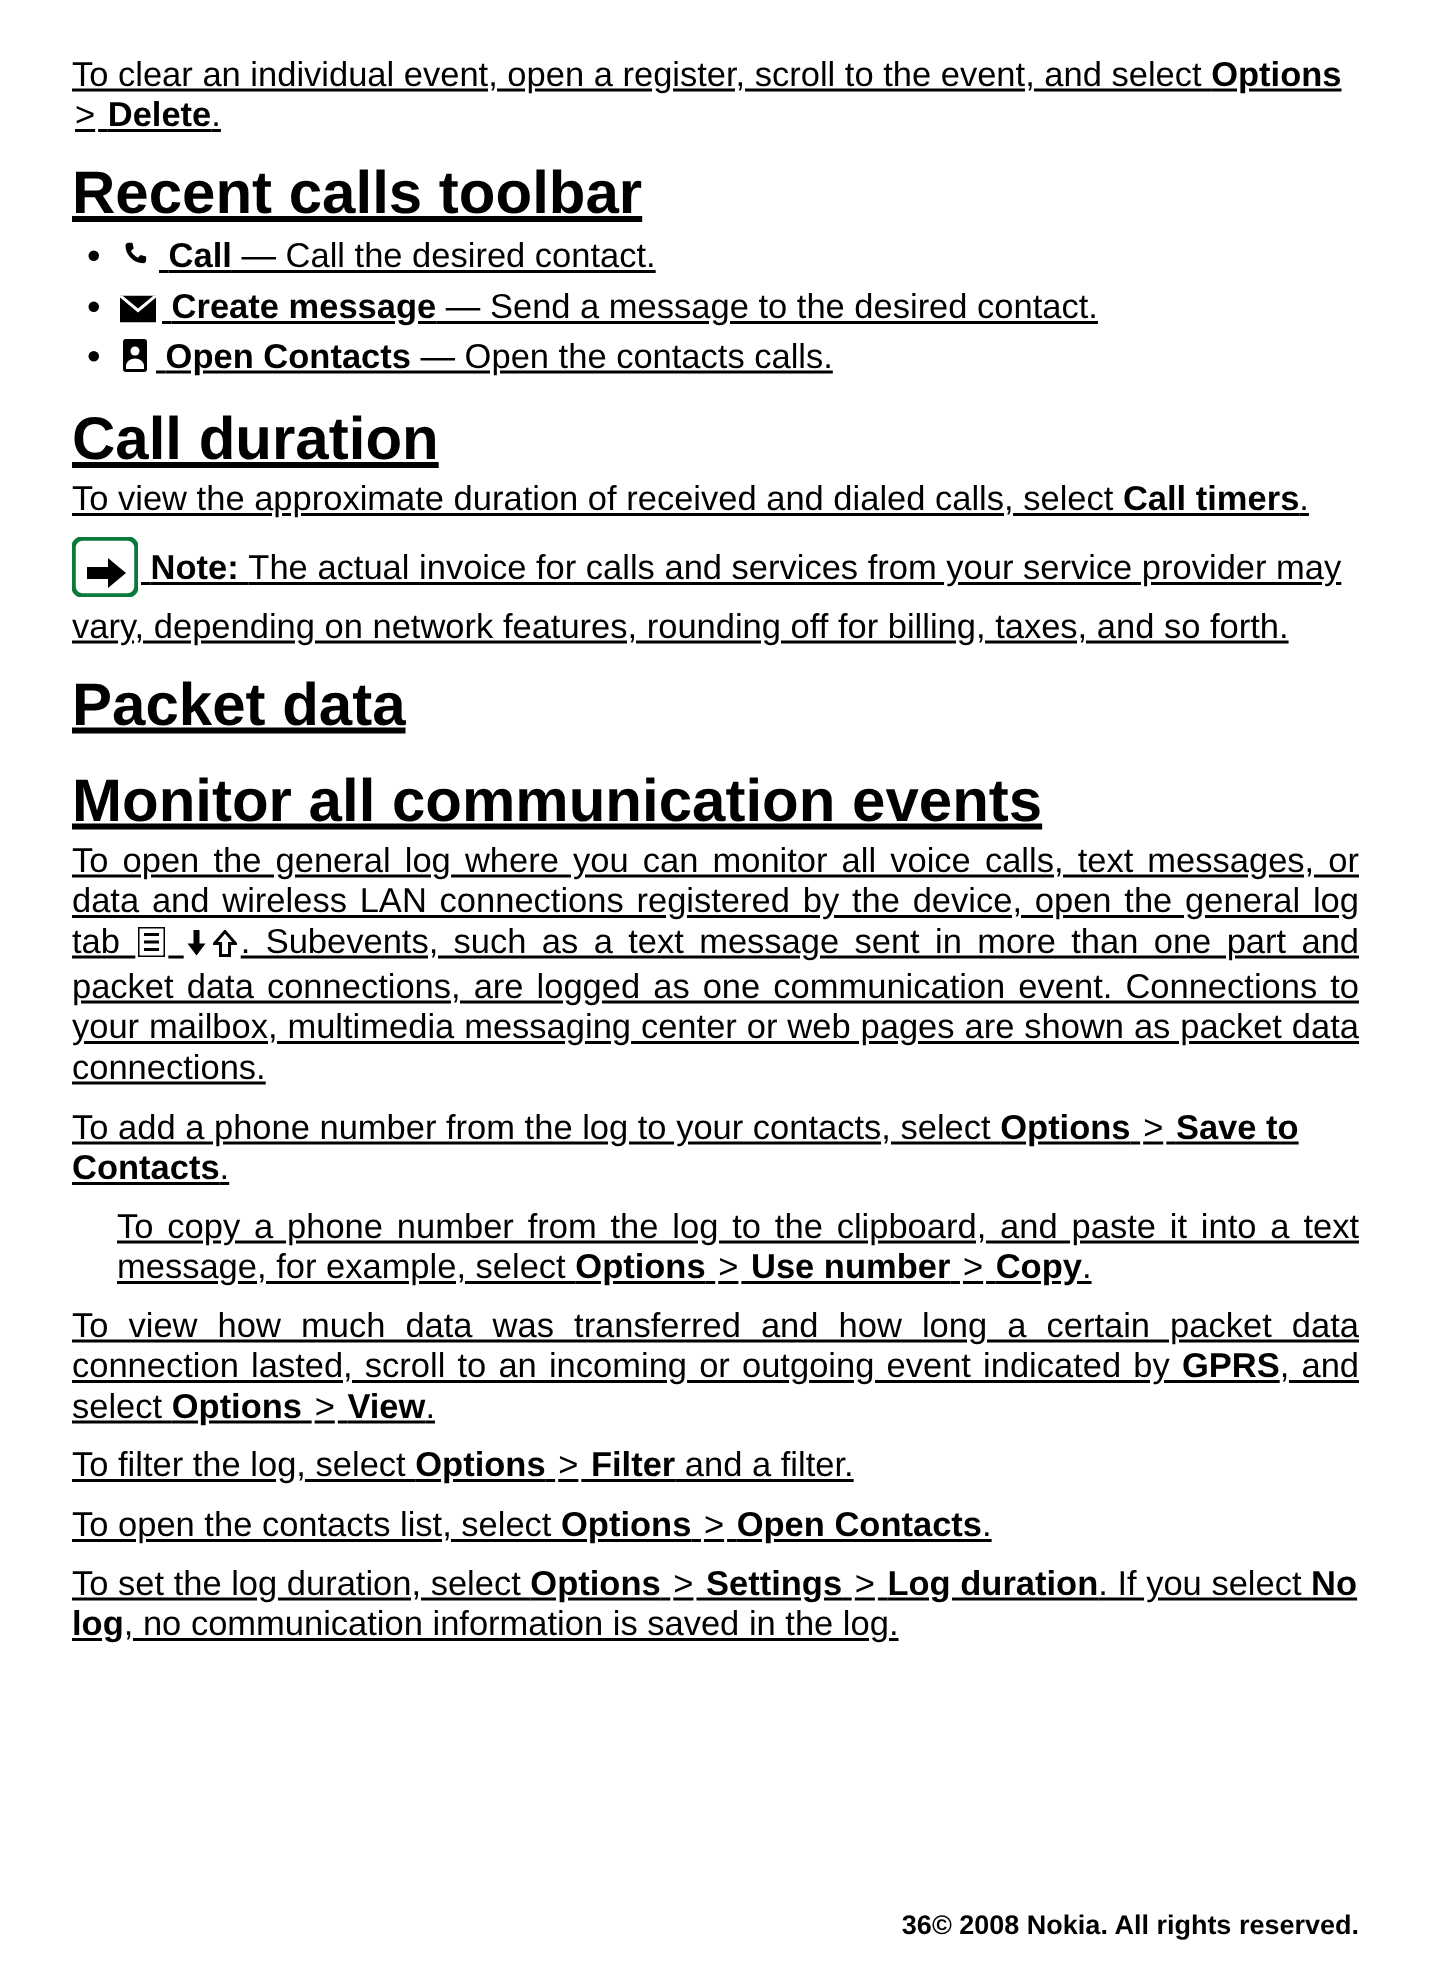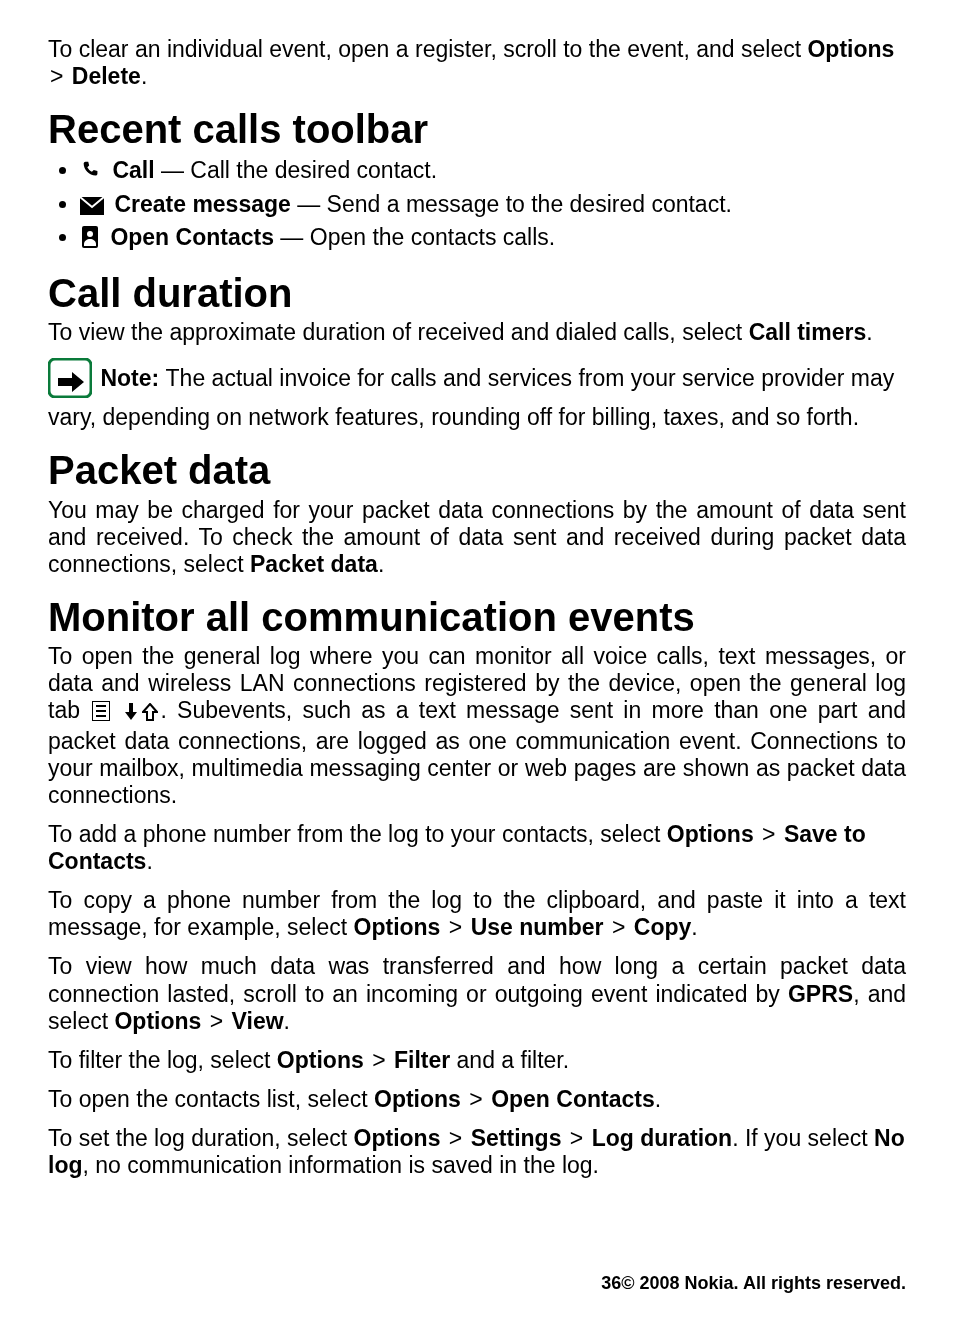--- a/index.html
+++ b/index.html
@@ -10,20 +10,21 @@
     font-family: Arial, Helvetica, sans-serif;
   }
   .page {
     width: 954px;
     height: 1322px;
     box-sizing: border-box;
     padding: 36px 48px 26px 48px;
     position: relative;
     font-size: 23px;
     line-height: 1.18;
+    text-decoration: underline;
   }
   p { margin: 0 0 12px 0; }
   .h2 {
     font-weight: bold;
     font-size: 40px;
     margin: 16px 0 2px 0;
   }
   .b { font-weight: bold; }
   .gt { padding: 0 2px; }
   ul.bullets {
@@ -115,24 +116,20 @@
     <span class="note-icon">
       <svg width="44" height="40" viewBox="0 0 44 40">
         <rect x="1" y="1" width="42" height="38" rx="6" fill="none" stroke="#0a7a3a" stroke-width="3"></rect>
         <path d="M10 20h14v-6l12 10-12 10v-6H10z" fill="#000"></path>
       </svg>
     </span>
     <span class="b">Note: </span><span> The actual invoice for calls and services from your service provider may vary, depending on network features, rounding off for billing, taxes, and so forth.</span>
   </div>
 
   <div class="h2">Packet data</div>
-  <p style="text-align:justify;">
-    <span>You may be charged for your packet data connections by the amount of data sent and received. To check the amount of data sent and received during packet data connections, select </span>
-    <span class="b">Packet data</span><span>.</span>
-  </p>
 
   <div class="h2">Monitor all communication events</div>
   <p style="text-align:justify;">
     <span>To open the general log where you can monitor all voice calls, text messages, or data and wireless LAN connections registered by the device, open the general log tab </span>
     <span class="inline-icon">
       <svg width="18" height="20" viewBox="0 0 18 20">
           <rect x="0" y="0" width="18" height="20" fill="none" stroke="#000" stroke-width="2"></rect>
           <line x1="4" y1="5" x2="14" y2="5" stroke="#000" stroke-width="2"></line>
           <line x1="4" y1="10" x2="14" y2="10" stroke="#000" stroke-width="2"></line>
           <line x1="4" y1="15" x2="14" y2="15" stroke="#000" stroke-width="2"></line>
@@ -149,21 +146,21 @@
     </span><span>. Subevents, such as a text message sent in more than one part and packet data connections, are logged as one communication event. Connections to your mailbox, multimedia messaging center or web pages are shown as packet data connections.</span>
   </p>
 
   <p>
     <span>To add a phone number from the log to your contacts, select </span>
     <span class="b">Options</span>
     <span class="gt">&gt;</span>
     <span class="b">Save to Contacts</span><span>.</span>
   </p>
 
-  <p style="text-align:justify;">
+  <p style="text-align:justify;margin-left:30px;">
     <span>To copy a phone number from the log to the clipboard, and paste it into a text message, for example, select </span>
     <span class="b">Options</span>
     <span class="gt">&gt;</span>
     <span class="b">Use number</span>
     <span class="gt">&gt;</span>
     <span class="b">Copy</span><span>.</span>
   </p>
 
   <p style="text-align:justify;">
     <span>To view how much data was transferred and how long a certain packet data connection lasted, scroll to an incoming or outgoing event indicated by </span>

